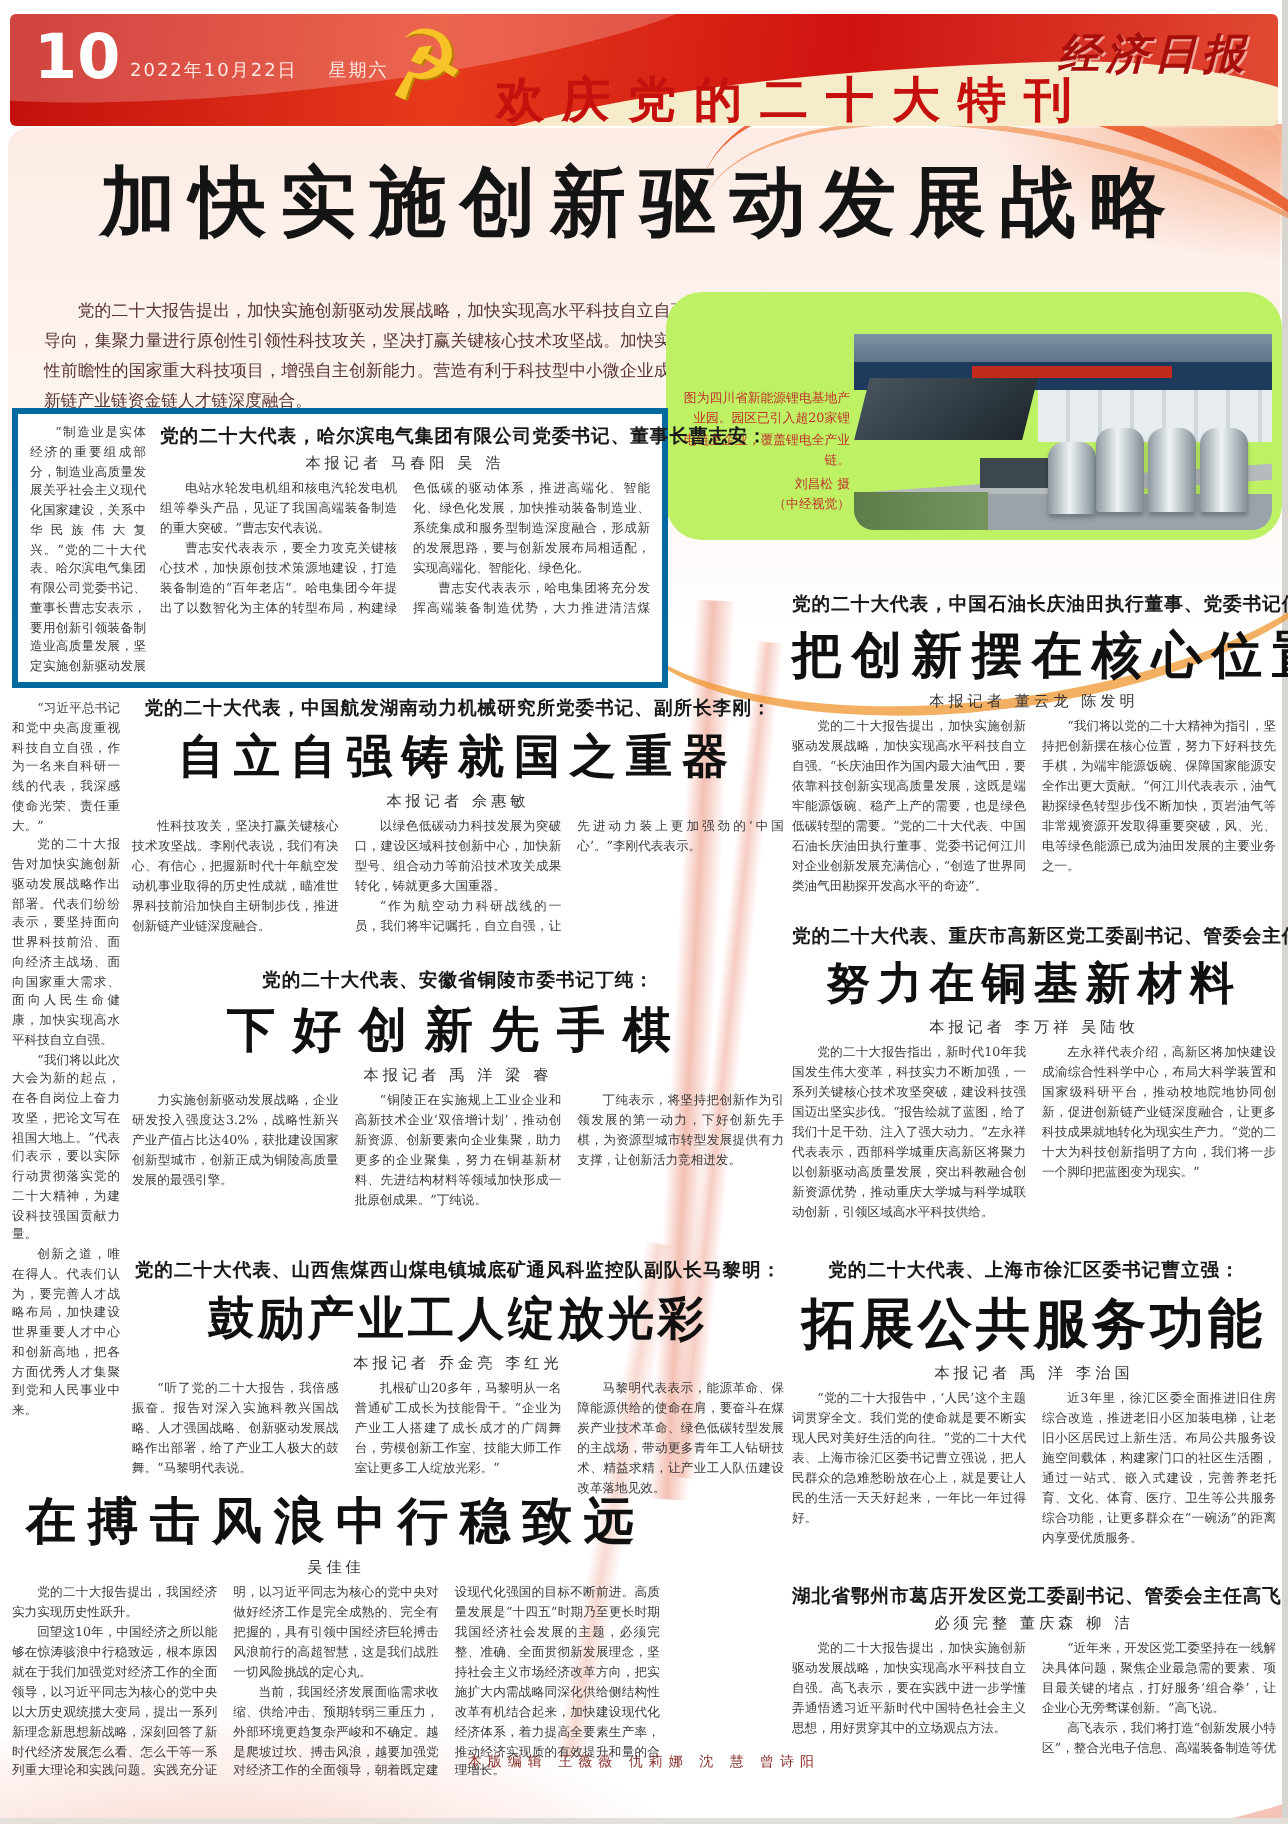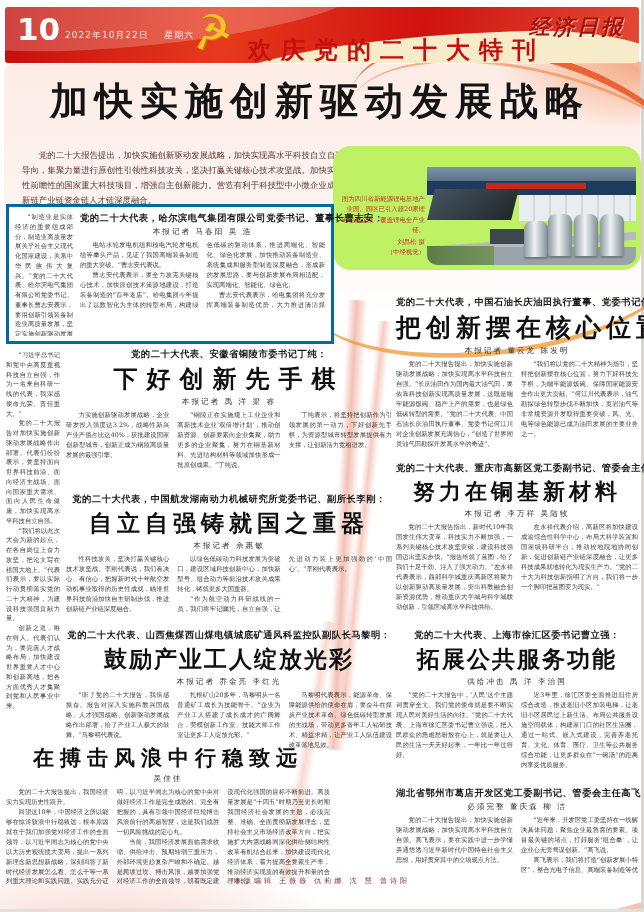--- a/index.html
+++ b/index.html
@@ -93,29 +93,29 @@
   .centercol{position:absolute;left:66px;top:348px;width:326px;z-index:2;}
   .art{margin-bottom:7px;}
   .a-guozhiqi .headline{font-size:23px;letter-spacing:5px;}
   .a-guozhiqi .bodytext{column-count:3;height:68px;}
   .a-xianshouqi .headline{font-size:24px;letter-spacing:9px;}
   .a-xianshouqi .bodytext{column-count:3;height:76px;}
   .a-guangcai .headline{font-size:23px;letter-spacing:2px;}
   .a-guangcai .bodytext{column-count:3;height:80px;}
 
   .a6{position:absolute;left:6px;top:744px;width:324px;z-index:2;}
-  .a6 .headline{font-size:21px;letter-spacing:6px;}
+  .a6 .headline{font-size:25px;letter-spacing:6px;}
   .a6 .bodytext{column-count:3;height:114px;}
 
   .rightcol{position:absolute;left:396px;top:296px;width:242px;z-index:2;}
   .a-core .headline{font-size:25px;letter-spacing:5px;}
   .a-core .bodytext{column-count:2;height:96px;}
   .a-kejiao .headline{font-size:22px;letter-spacing:4px;}
   .a-kejiao .bodytext{column-count:2;height:100px;}
-  .a-fuwu .headline{font-size:23px;letter-spacing:2px;}
+  .a-fuwu .headline{font-size:27px;letter-spacing:2px;}
   .a-fuwu .bodytext{column-count:2;height:90px;}
   .a-chuangxin .headline{font-size:22px;letter-spacing:1px;}
   .a-chuangxin .bodytext{column-count:2;height:64px;}
 
   .footer-credit{position:absolute;left:0;right:0;top:876px;text-align:center;z-index:2;
     font-size:7px;color:#8a2f2a;letter-spacing:3px;}
 </style>
 </head>
 <body>
 
@@ -188,38 +188,38 @@
   </section>
 
   <aside class="leftcol">
       <p class="para">“习近平总书记和党中央高度重视科技自立自强，作为一名来自科研一线的代表，我深感使命光荣、责任重大。”</p>
       <p class="para">党的二十大报告对加快实施创新驱动发展战略作出部署。代表们纷纷表示，要坚持面向世界科技前沿、面向经济主战场、面向国家重大需求、面向人民生命健康，加快实现高水平科技自立自强。</p>
       <p class="para">“我们将以此次大会为新的起点，在各自岗位上奋力攻坚，把论文写在祖国大地上。”代表们表示，要以实际行动贯彻落实党的二十大精神，为建设科技强国贡献力量。</p>
       <p class="para">创新之道，唯在得人。代表们认为，要完善人才战略布局，加快建设世界重要人才中心和创新高地，把各方面优秀人才集聚到党和人民事业中来。</p>
     </aside>
 
   <section class="centercol">
+    <article class="art a-guozhiqi">
+      <p class="kicker">党的二十大代表，中国航发湖南动力机械研究所党委书记、副所长李刚：</p>
+      <h2 class="headline">自立自强铸就国之重器</h2>
+      <p class="byline">本报记者 佘惠敏</p>
+      <div class="bodytext">
+          <p class="para">性科技攻关，坚决打赢关键核心技术攻坚战。李刚代表说，我们有决心、有信心，把握新时代十年航空发动机事业取得的历史性成就，瞄准世界科技前沿加快自主研制步伐，推进创新链产业链深度融合。</p>
+          <p class="para">以绿色低碳动力科技发展为突破口，建设区域科技创新中心，加快新型号、组合动力等前沿技术攻关成果转化，铸就更多大国重器。</p>
+          <p class="para">“作为航空动力科研战线的一员，我们将牢记嘱托，自立自强，让先进动力装上更加强劲的‘中国心’。”李刚代表表示。</p>
+        </div>
+    </article>
     <article class="art a-xianshouqi">
       <p class="kicker">党的二十大代表、安徽省铜陵市委书记丁纯：</p>
       <h2 class="headline">下好创新先手棋</h2>
       <p class="byline">本报记者 禹 洋 梁 睿</p>
       <div class="bodytext">
           <p class="para">力实施创新驱动发展战略，企业研发投入强度达3.2%，战略性新兴产业产值占比达40%，获批建设国家创新型城市，创新正成为铜陵高质量发展的最强引擎。</p>
           <p class="para">“铜陵正在实施规上工业企业和高新技术企业‘双倍增计划’，推动创新资源、创新要素向企业集聚，助力更多的企业聚集，努力在铜基新材料、先进结构材料等领域加快形成一批原创成果。”丁纯说。</p>
           <p class="para">丁纯表示，将坚持把创新作为引领发展的第一动力，下好创新先手棋，为资源型城市转型发展提供有力支撑，让创新活力竞相迸发。</p>
-        </div>
-    </article>
-    <article class="art a-guozhiqi">
-      <p class="kicker">党的二十大代表，中国航发湖南动力机械研究所党委书记、副所长李刚：</p>
-      <h2 class="headline">自立自强铸就国之重器</h2>
-      <p class="byline">本报记者 佘惠敏</p>
-      <div class="bodytext">
-          <p class="para">性科技攻关，坚决打赢关键核心技术攻坚战。李刚代表说，我们有决心、有信心，把握新时代十年航空发动机事业取得的历史性成就，瞄准世界科技前沿加快自主研制步伐，推进创新链产业链深度融合。</p>
-          <p class="para">以绿色低碳动力科技发展为突破口，建设区域科技创新中心，加快新型号、组合动力等前沿技术攻关成果转化，铸就更多大国重器。</p>
-          <p class="para">“作为航空动力科研战线的一员，我们将牢记嘱托，自立自强，让先进动力装上更加强劲的‘中国心’。”李刚代表表示。</p>
         </div>
     </article>
     <article class="art a-guangcai">
       <p class="kicker">党的二十大代表、山西焦煤西山煤电镇城底矿通风科监控队副队长马黎明：</p>
       <h2 class="headline">鼓励产业工人绽放光彩</h2>
       <p class="byline">本报记者 乔金亮 李红光</p>
       <div class="bodytext">
           <p class="para">“听了党的二十大报告，我倍感振奋。报告对深入实施科教兴国战略、人才强国战略、创新驱动发展战略作出部署，给了产业工人极大的鼓舞。”马黎明代表说。</p>
           <p class="para">扎根矿山20多年，马黎明从一名普通矿工成长为技能骨干。“企业为产业工人搭建了成长成才的广阔舞台，劳模创新工作室、技能大师工作室让更多工人绽放光彩。”</p>
           <p class="para">马黎明代表表示，能源革命、保障能源供给的使命在肩，要奋斗在煤炭产业技术革命、绿色低碳转型发展的主战场，带动更多青年工人钻研技术、精益求精，让产业工人队伍建设改革落地见效。</p>
@@ -252,21 +252,21 @@
       <h2 class="headline">努力在铜基新材料</h2>
       <p class="byline">本报记者 李万祥 吴陆牧</p>
       <div class="bodytext">
           <p class="para">党的二十大报告指出，新时代10年我国发生伟大变革，科技实力不断加强，一系列关键核心技术攻坚突破，建设科技强国迈出坚实步伐。“报告绘就了蓝图，给了我们十足干劲、注入了强大动力。”左永祥代表表示，西部科学城重庆高新区将聚力以创新驱动高质量发展，突出科教融合创新资源优势，推动重庆大学城与科学城联动创新，引领区域高水平科技供给。</p>
           <p class="para">左永祥代表介绍，高新区将加快建设成渝综合性科学中心，布局大科学装置和国家级科研平台，推动校地院地协同创新，促进创新链产业链深度融合，让更多科技成果就地转化为现实生产力。“党的二十大为科技创新指明了方向，我们将一步一个脚印把蓝图变为现实。”</p>
         </div>
     </article>
     <article class="art a-fuwu">
       <p class="kicker">党的二十大代表、上海市徐汇区委书记曹立强：</p>
       <h2 class="headline">拓展公共服务功能</h2>
-      <p class="byline">供给冲击 禹 洋 李治国</p>
+      <p class="byline">本报记者 禹 洋 李治国</p>
       <div class="bodytext">
           <p class="para">“党的二十大报告中，‘人民’这个主题词贯穿全文。我们党的使命就是要不断实现人民对美好生活的向往。”党的二十大代表、上海市徐汇区委书记曹立强说，把人民群众的急难愁盼放在心上，就是要让人民的生活一天天好起来，一年比一年过得好。</p>
           <p class="para">近3年里，徐汇区委全面推进旧住房综合改造，推进老旧小区加装电梯，让老旧小区居民过上新生活。布局公共服务设施空间载体，构建家门口的社区生活圈，通过一站式、嵌入式建设，完善养老托育、文化、体育、医疗、卫生等公共服务综合功能，让更多群众在“一碗汤”的距离内享受优质服务。</p>
         </div>
     </article>
     <article class="art a-chuangxin">
       <p class="kicker">湖北省鄂州市葛店开发区党工委副书记、管委会主任高飞：</p>
       <p class="byline">必须完整 董庆森 柳 洁</p>
       <div class="bodytext">
           <p class="para">党的二十大报告提出，加快实施创新驱动发展战略，加快实现高水平科技自立自强。高飞表示，要在实践中进一步学懂弄通悟透习近平新时代中国特色社会主义思想，用好贯穿其中的立场观点方法。</p>

